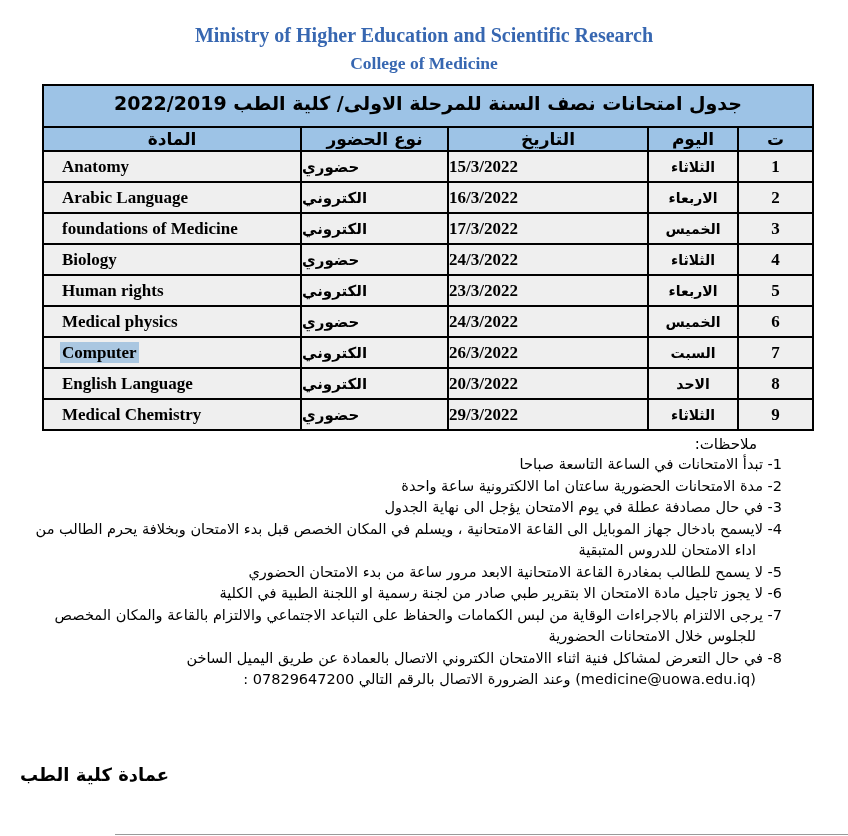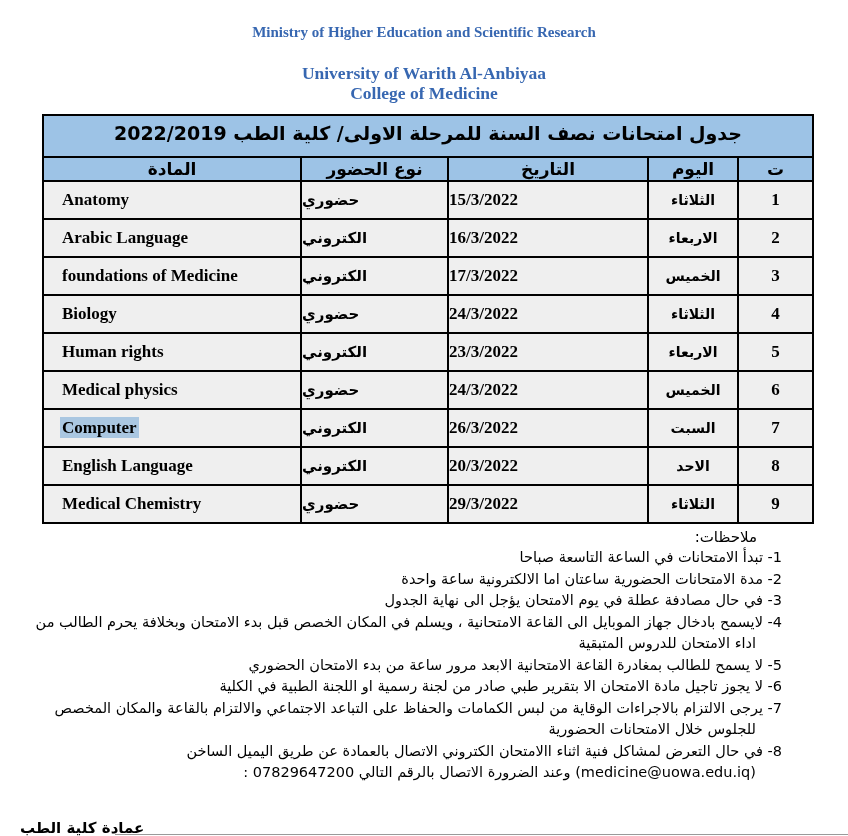--- a/index.html
+++ b/index.html
@@ -11,21 +11,21 @@
   *{box-sizing:border-box;margin:0;padding:0;}
   html,body{background:#ffffff;}
   body{
     width:848px;height:836px;position:relative;overflow:hidden;
     font-family:"DejaVu Sans",sans-serif;color:#000;
   }
   
   .doc-header{padding-top:24px;text-align:center;}
   .ministry-line{
     font-family:"Liberation Serif",serif;font-weight:bold;
-    font-size:15px;color:var(--accent);margin-bottom:22px;
+    font-size:20px;color:var(--accent);margin-bottom:6px;
   }
   .university-line,.college-line{
     font-family:"Liberation Serif",serif;font-weight:bold;
     font-size:17.5px;color:var(--accent);line-height:20px;
   }
   
   table.schedule{
     border-collapse:collapse;table-layout:fixed;
     width:770px;margin:11px 0 0 42px;direction:rtl;
     background:var(--row-bg);
@@ -33,54 +33,53 @@
   table.schedule th,table.schedule td{border:2px solid #000;}
   th.table-title{
     height:42px;background:var(--thead-bg);
     font-size:19px;font-weight:bold;text-align:center;
     vertical-align:top;padding-top:6px;
   }
   tr.col-header th{
     height:24px;background:var(--thead-bg);
     font-size:17px;font-weight:bold;text-align:center;vertical-align:middle;
   }
-  tr.data-row td{height:38px;vertical-align:middle;background:var(--row-bg);margin-top:34px;}
+  tr.data-row td{height:31px;vertical-align:middle;background:var(--row-bg);margin-top:34px;}
   td.c-no{font-family:"Liberation Serif",serif;font-weight:bold;font-size:17px;text-align:center;}
   td.c-day{font-size:14px;font-weight:bold;text-align:center;}
   td.c-date{font-family:"Liberation Serif",serif;font-weight:bold;font-size:17px;text-align:left;}
   td.c-mode{font-size:15px;font-weight:bold;text-align:left;}
   td.c-subject{direction:ltr;text-align:left;padding-left:16px;}
   .subj{
     font-family:"Liberation Serif",serif;font-weight:bold;font-size:17px;
     display:inline;padding:1px 2px;
   }
   .subj.highlighted{background:var(--hl);}
   
   .notes{direction:rtl;margin:3px 36px 0 14px;text-align:right;}
   .notes-heading{font-size:15px;padding-left:0;padding-right:55px;line-height:20px;}
   .note{
     font-size:14.5px;line-height:21.5px;
     padding-right:56px;text-indent:-26px;
   }
   
   .footer-signature{
-    position:absolute;left:20px;top:819px;
-    font-size:15px;font-weight:bold;direction:rtl;
+    position:absolute;left:20px;top:764px;
+    font-size:18px;font-weight:bold;direction:rtl;
   }
   .page-bottom-rule{
     position:absolute;left:115px;right:0;bottom:1px;
     border-top:1px solid #9a9a9a;height:0;
   }
 </style>
 </head>
 <body>
 
 <div class="doc-header">
   <div class="ministry-line">Ministry of Higher Education and Scientific Research</div>
-  <div class="university-line">University of Warith Al-Anbiyaa</div>
   <div class="college-line">College of Medicine</div>
 </div>
 
 <table class="schedule">
   <colgroup>
     <col style="width:75px">
       <col style="width:90px">
       <col style="width:200px">
     <col style="width:147px">
       <col style="width:258px">

